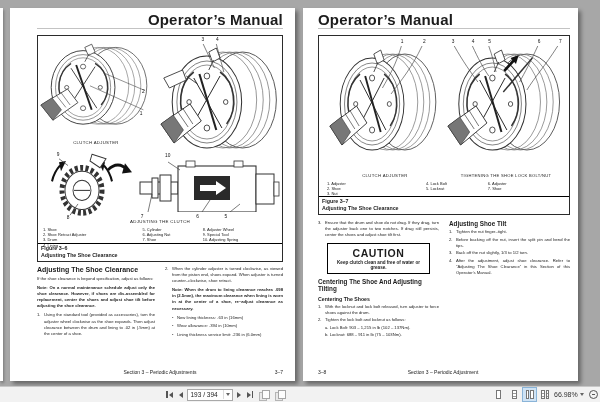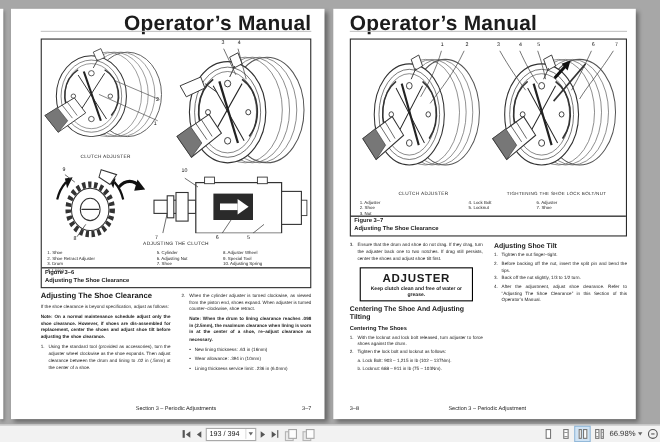--- a/index.html
+++ b/index.html
@@ -7,21 +7,21 @@
   body { background:#a7a7a7; font-family:"Liberation Sans", sans-serif; position:relative; }
 
   
   .page { position:absolute; top:8px; height:373px; background:#ffffff;
           box-shadow:3px 3px 4px rgba(0,0,0,.38); color:#1c1c1c; }
   #page-left  { left:10px;  width:285px; }
   #page-right { left:303px; width:275px; }
   .page-sliver { position:absolute; left:0; top:8px; width:3px; height:373px; background:#fff;
                  box-shadow:1px 2px 3px rgba(0,0,0,.3); }
 
-  .pm-header { position:absolute; top:3px; font-size:19px; font-weight:bold; letter-spacing:.2px; }
+  .pm-header { position:absolute; top:3px; font-size:15px; font-weight:bold; letter-spacing:.2px; }
   .pm-header.right { right:12px; }
   .pm-header.left  { left:15px; }
   .pm-rule { position:absolute; top:20px; height:1px; background:#c3c3c3; }
   #page-left  .pm-rule { left:27px; right:12px; }
   #page-right .pm-rule { left:15px; right:8px; }
 
   .figure-box { position:absolute; border:1px solid #2b2b2b; background:#fff; }
   #page-left  .figure-box { left:27px; top:27px; width:246px; height:227px; }
   #page-right .figure-box { left:15px; top:27px; width:252px; height:180px; }
 
@@ -324,21 +324,21 @@
     </div>
   </div>
 
   <div class="cols">
     <div class="col">
       <div class="li">
         <span class="n">3.</span>
         <span class="t">Ensure that the drum and shoe do not drag.  If they drag, turn the adjuster back one to two notches.  If drag still persists, center the shoes and adjust shoe tilt first.</span>
       </div>
       <div class="caution-box">
-        <div class="caution-title">ADJUSTER</div>
+        <div class="caution-title">CAUTION</div>
         <div class="caution-text">Keep clutch clean and free of water or grease.</div>
       </div>
       <div class="h3">Centering The Shoe And Adjusting Tilting</div>
       <div class="h4">Centering The Shoes</div>
       <div class="li" style="margin-bottom:1.5px">
         <span class="n">1.</span>
         <span class="t">With the locknut and lock bolt released, turn adjuster to force shoes against the drum.</span>
       </div>
       <div class="li" style="margin-bottom:1px">
         <span class="n">2.</span>

